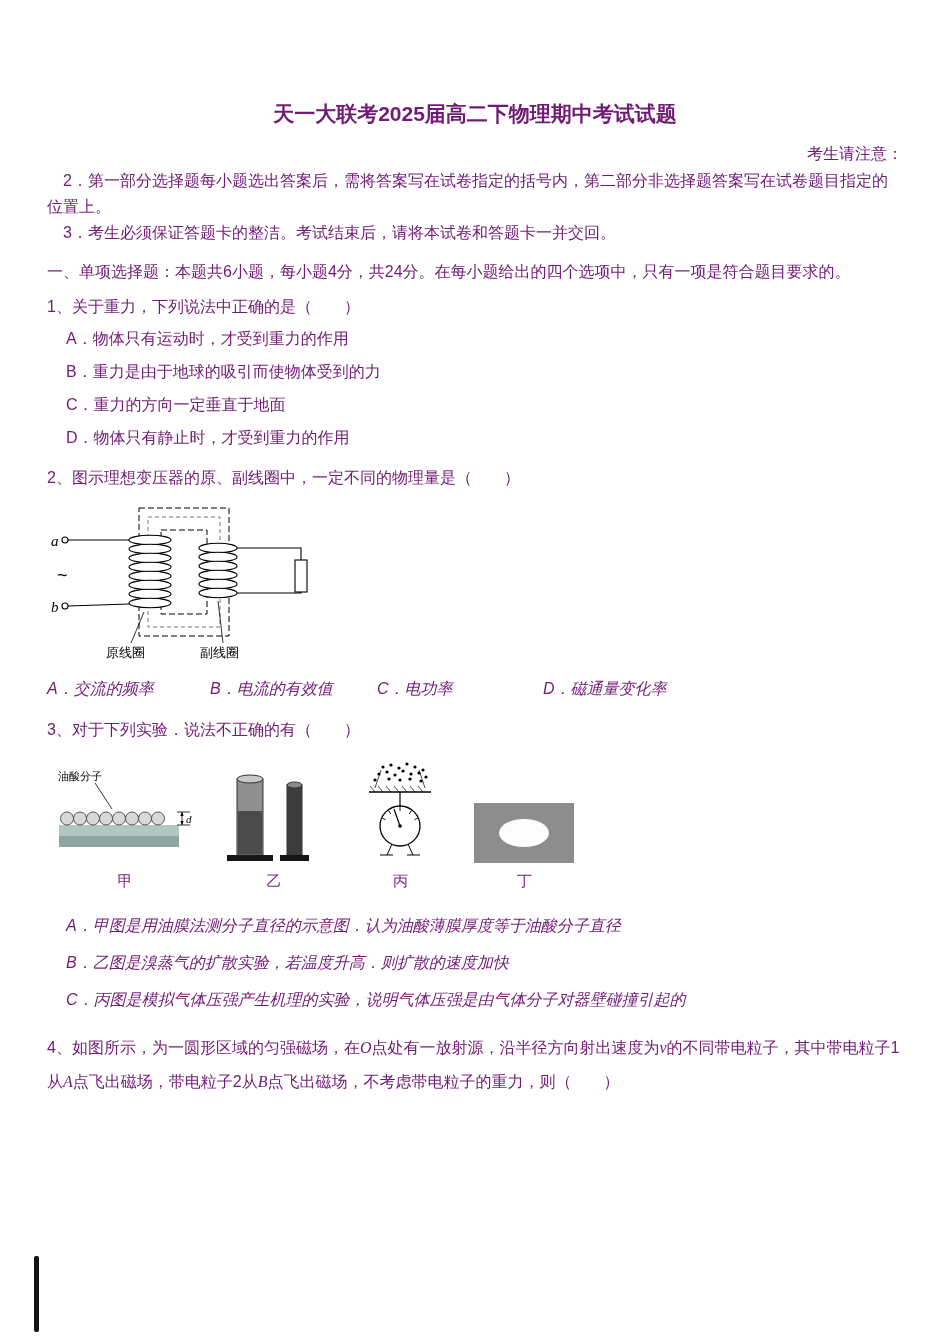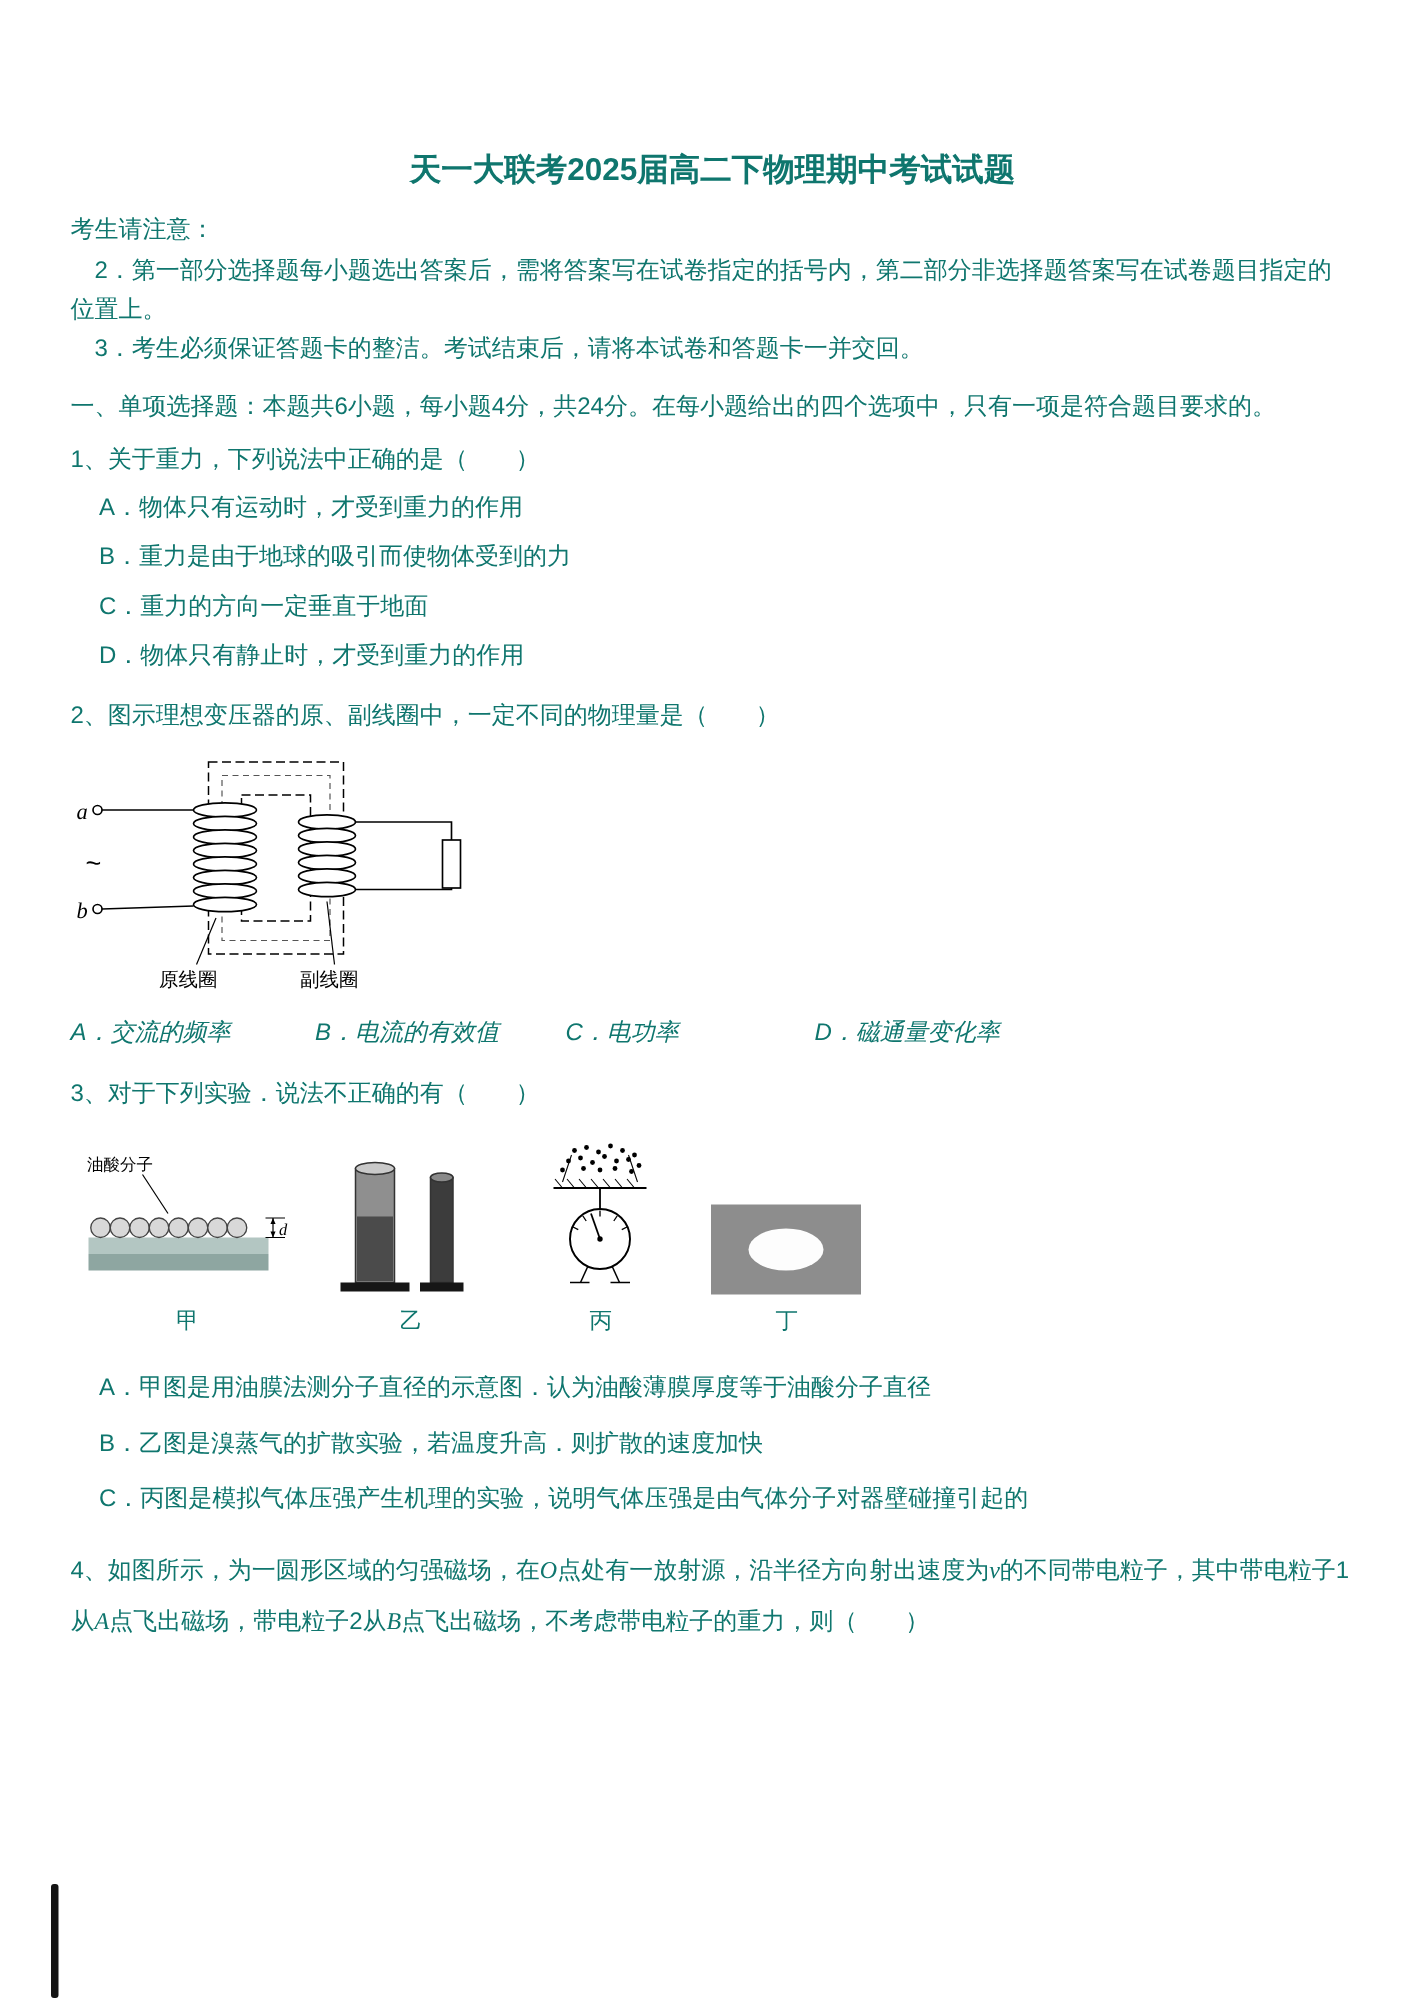--- a/index.html
+++ b/index.html
@@ -4,46 +4,46 @@
 <style>
   * { box-sizing: border-box; }
   html, body { margin: 0; padding: 0; background: #ffffff; }
   .page {
     position: relative;
     width: 950px;
     height: 1344px;
     padding: 100px 47px 0 47px;
     font-family: "Liberation Sans", "DejaVu Sans", sans-serif;
     font-size: 16px;
-    color: #0f766e;
+    color: #701a75;
     overflow: hidden;
     background: #ffffff;
   }
   .title {
     text-align: center;
     font-weight: 700;
     font-size: 21px;
     margin: 0 0 14px 0;
     line-height: 1.3;
   }
-  .notice-head { line-height: 1.65; }
+  .notice-head { line-height: 1.65; text-align: right; }
   .notice { line-height: 1.65; text-indent: 16px; }
   .section-head { margin-top: 12px; line-height: 1.65; }
   .question { line-height: 2.05; margin-top: 6px; }
   .stem { line-height: 2.0; margin-top: 8px; }
   .option { line-height: 2.05; margin-left: 19px; }
   .opts-row { display: flex; line-height: 2.05; margin-top: 11px; font-style: italic; }
   .opts-row .o1 { width: 163px; }
   .opts-row .o2 { width: 167px; }
   .opts-row .o3 { width: 166px; }
   .fig-transformer { display: block; margin: 8px 0 2px 4px; }
   .fig-row { display: flex; align-items: flex-end; gap: 24px; margin: 16px 0 10px 8px; }
   .fig-panel { display: flex; flex-direction: column; align-items: center; }
   .fig-caption { margin-top: 5px; font-size: 15px; line-height: 1.2; }
-  .q3-options { margin-top: 18px; }
+  .q3-options { margin-top: 18px; font-style: italic; }
   .q3-options .option { line-height: 2.3; }
   .q4 { margin-top: 12px; line-height: 2.15; }
   .it { font-style: italic; font-family: "Liberation Serif", "DejaVu Serif", serif; }
   svg { display: block; }
   svg text { font-family: "Liberation Sans", "DejaVu Sans", sans-serif; fill: #000; }
   .scan-mark {
     position: absolute;
     left: 34px;
     top: 1256px;
     width: 5px;

